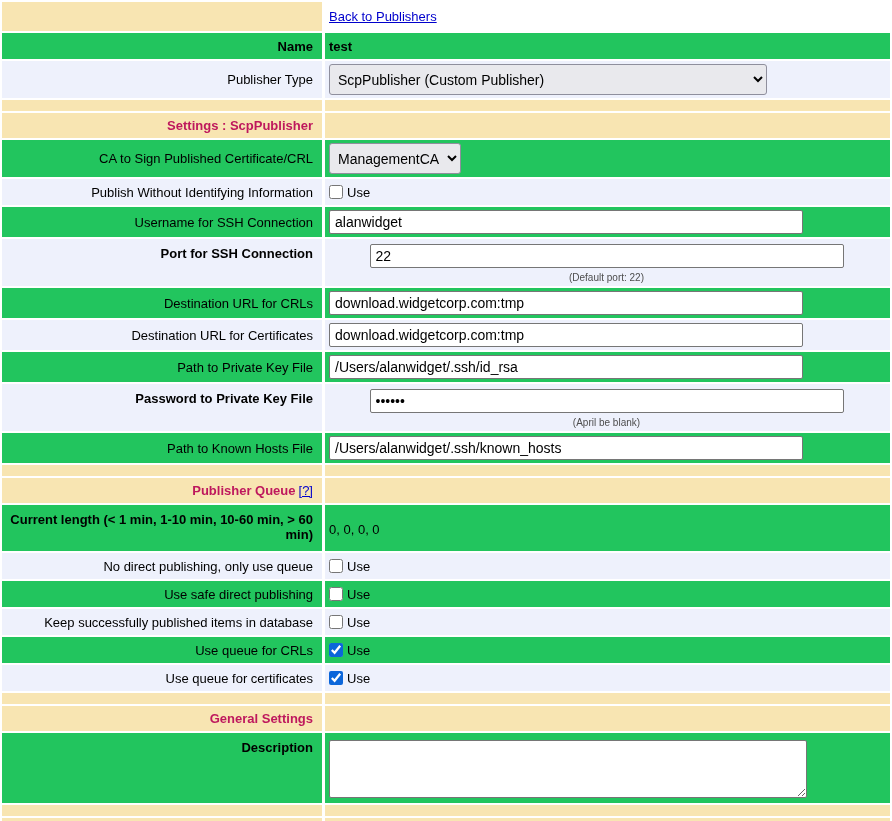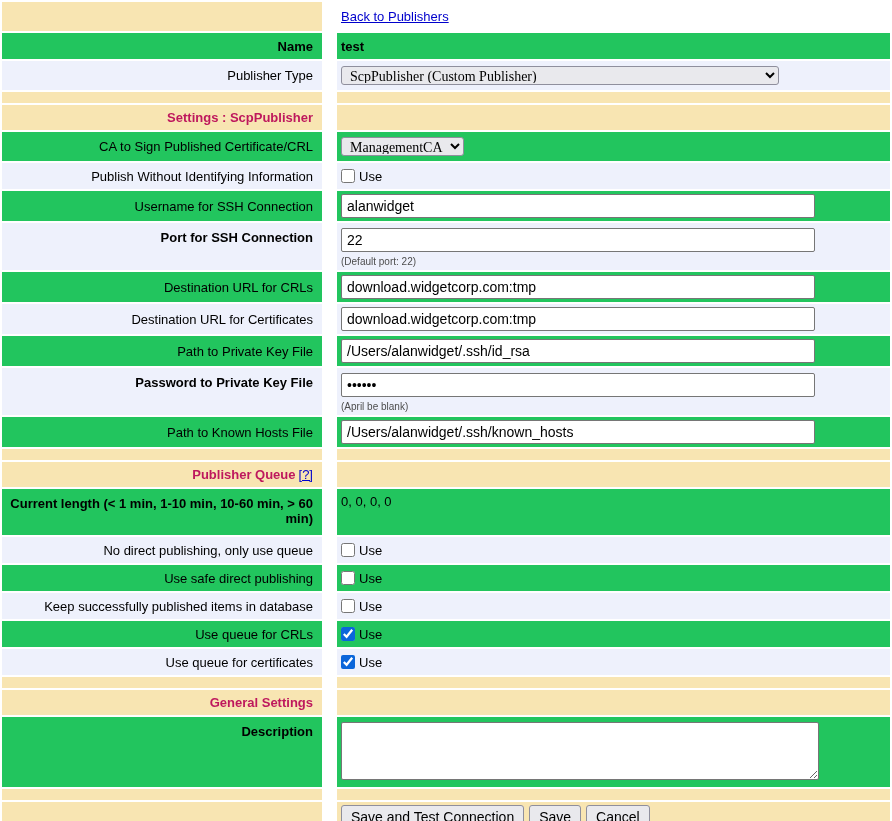--- a/index.html
+++ b/index.html
@@ -4,31 +4,31 @@
 <style>
   * { box-sizing: border-box; }
   html,body { margin:0; padding:0; background:#ffffff; }
   body {
     font-family: "Liberation Sans", sans-serif;
     font-size: 13px;
     color: #000;
   }
   .page { width: 892px; }
   .tbl { display:flex; flex-direction:column; gap:2px; padding:2px; }
-  .row { display:flex; gap:15px; }
+  .row { display:flex; gap:3px; }
   .cell { padding: 3px 6px; }
   .label-cell {
     width: 320px; flex:none;
     display:flex; flex-direction:column; justify-content:center; align-items:flex-end;
     text-align:right; padding-right:9px;
   }
   .value-cell { flex:1; display:flex; align-items:center; gap:4px; padding-left:4px; }
   .col { flex-direction:column; align-items:flex-start; justify-content:flex-start; gap:2px; }
   .top-align .label-cell { justify-content:flex-start; padding-top:7px;font-weight:bold; }
-  .top-align .value-cell { align-items:flex-start; padding-top:5px; }
+  .top-align .value-cell { align-items:center; padding-top:5px; }
 
   .bg-a { background:#22c55e; }      
   .bg-b { background:#eef1fc; }      
   .bg-cream { background:#f8e5b2; }  
   .bg-white { background:#ffffff; }
 
   .row-sm { min-height:26px; }
   .row-md { min-height:29px; }
   .sep .cell { min-height:11px; padding:0; }
   .hdr-row .cell { min-height:25px; }
@@ -40,22 +40,22 @@
   .hint { font-size:10px; color:#4d4d4d; margin-top:2px; }
 
   input[type="text"] {
     width:474px; height:24px;
     font-family:inherit; font-size:14px;
     padding:2px 5px;
     border:1px solid #767676; border-radius:2px;
     background:#fff; color:#000;
   }
   select {
-    font-family:Liberation Serif, serif; font-size:14px;
-    height:19px;
+    font-family:Liberation Sans, sans-serif; font-size:14px;
+    height:31px;
     border:1px solid #8f8f9d; border-radius:3px;
     background:#e9e9ed; color:#000;
     padding:1px 4px;
   }
   select.wide { width:438px; }
   input[type="checkbox"] {
     width:14px; height:14px; margin:0;
     accent-color:#0b66da;
   }
   .cb-label { font-size:13px; }

